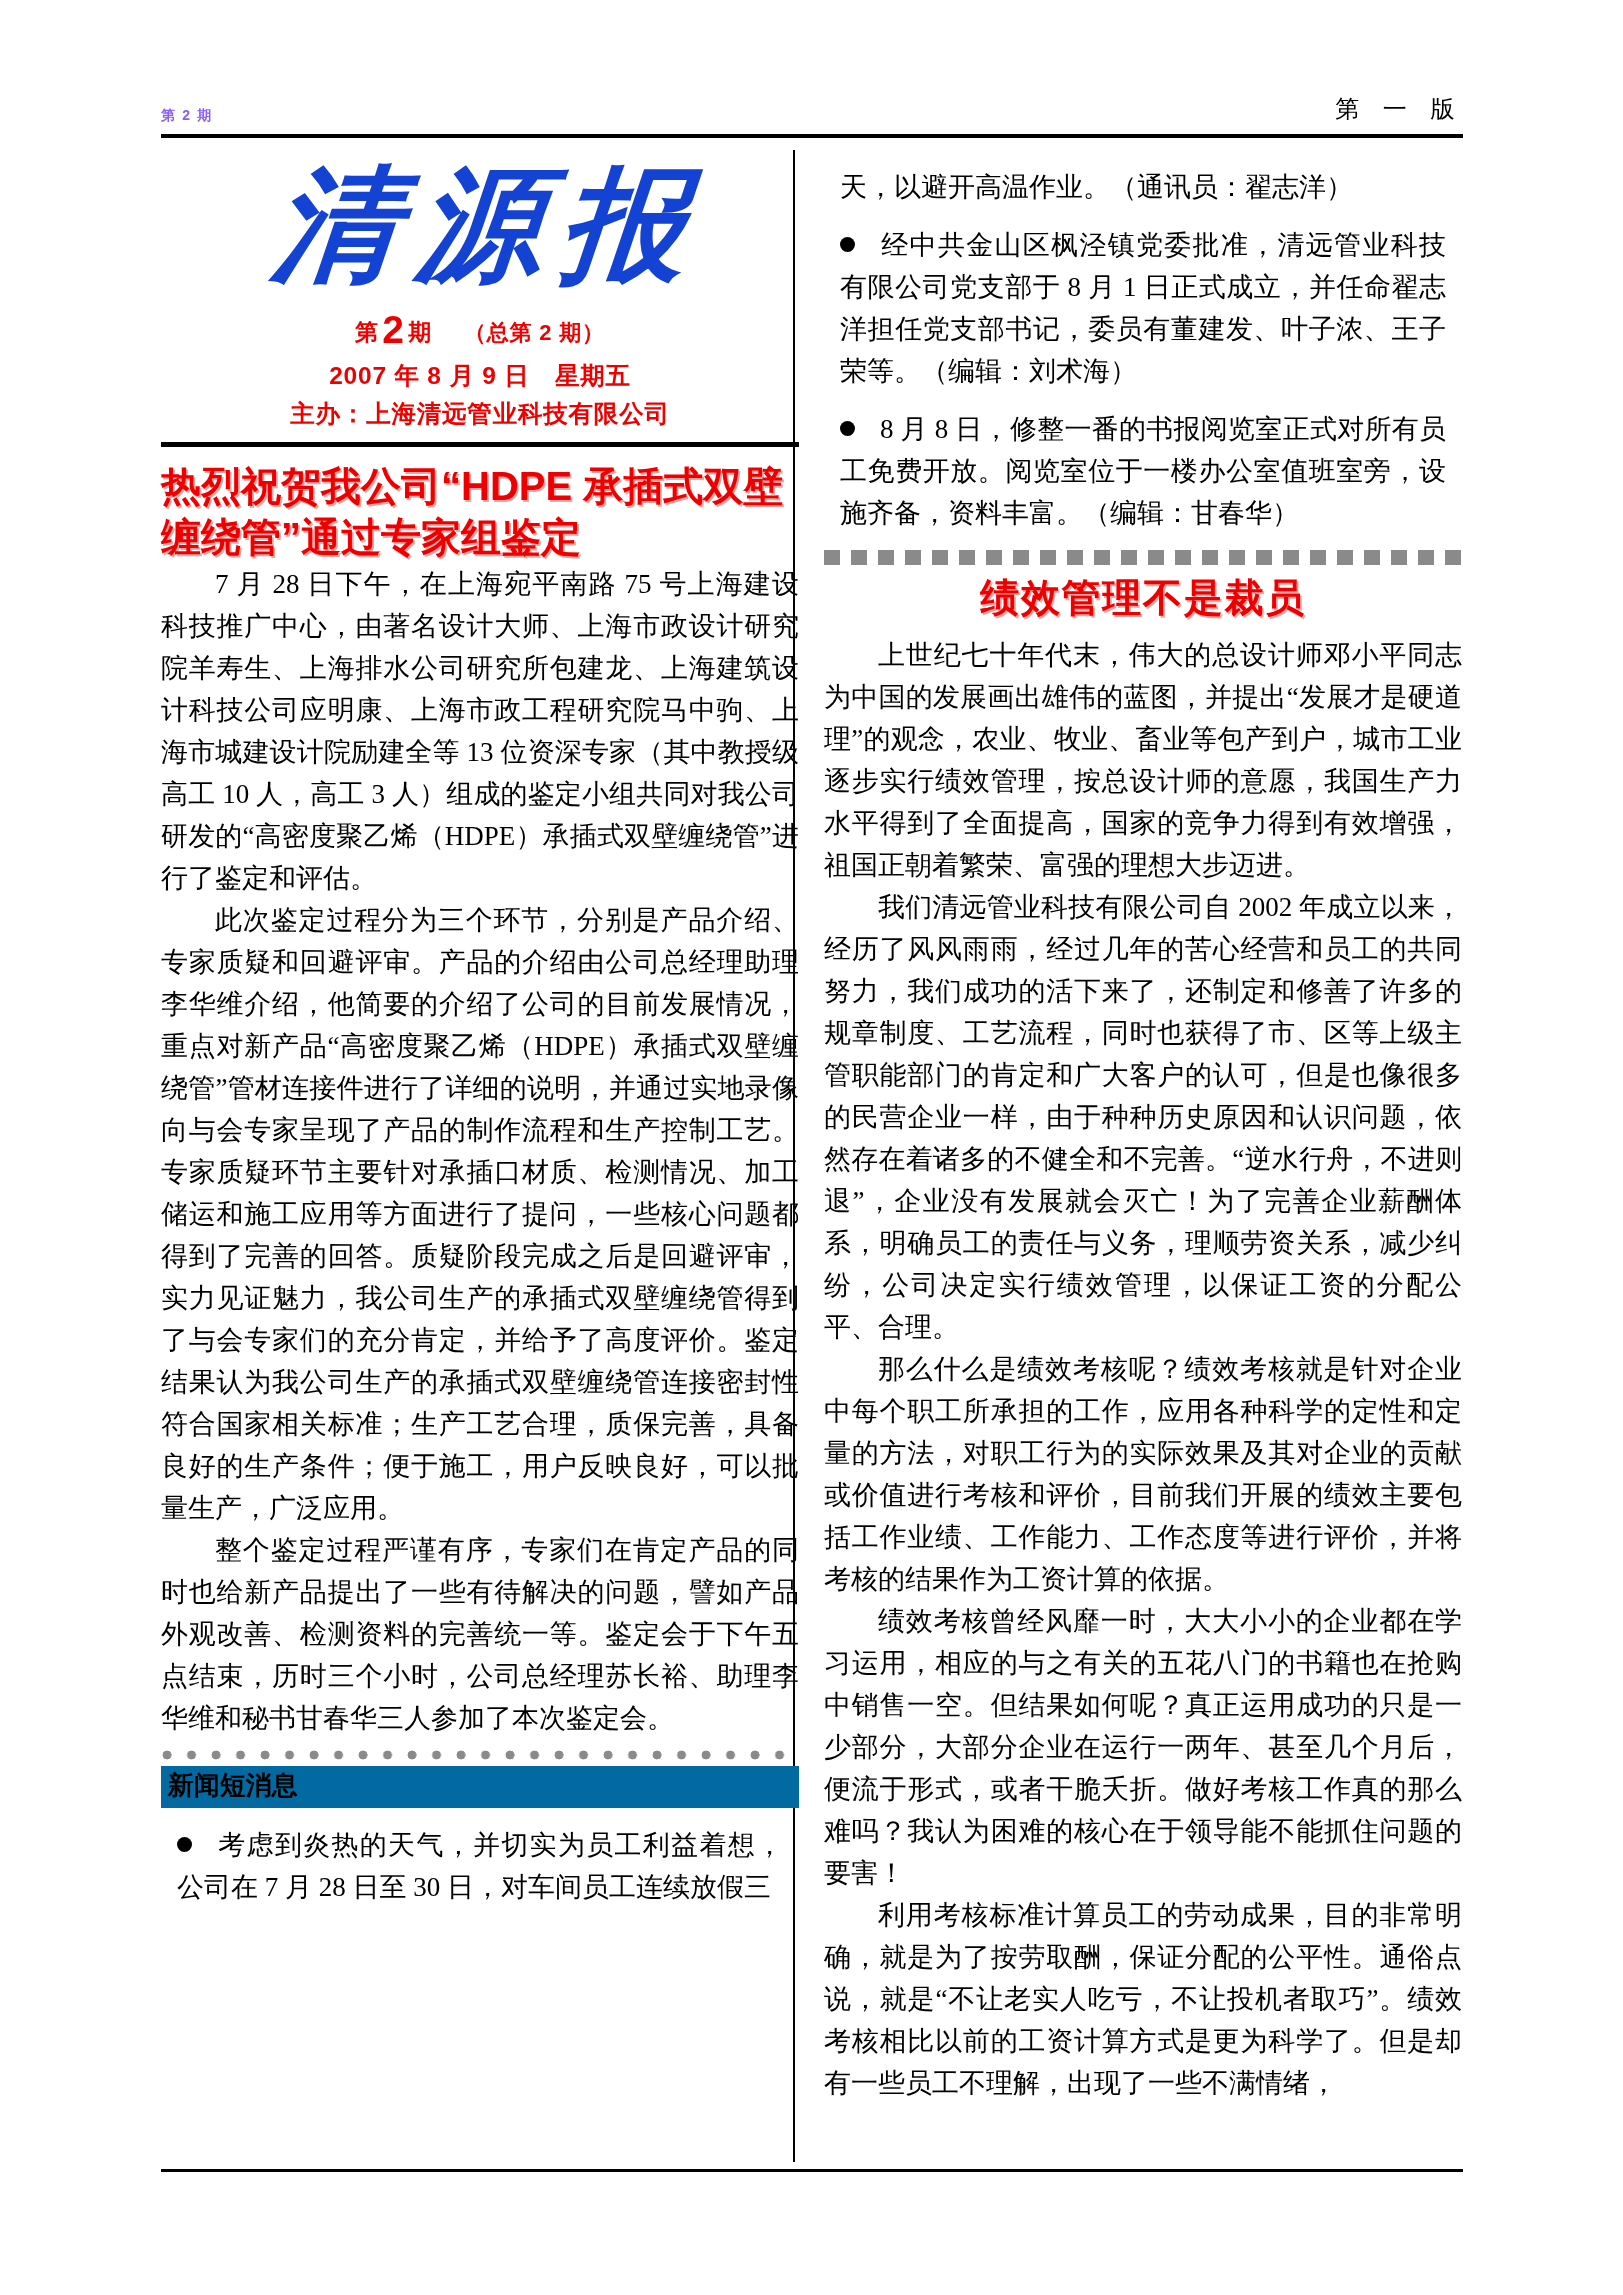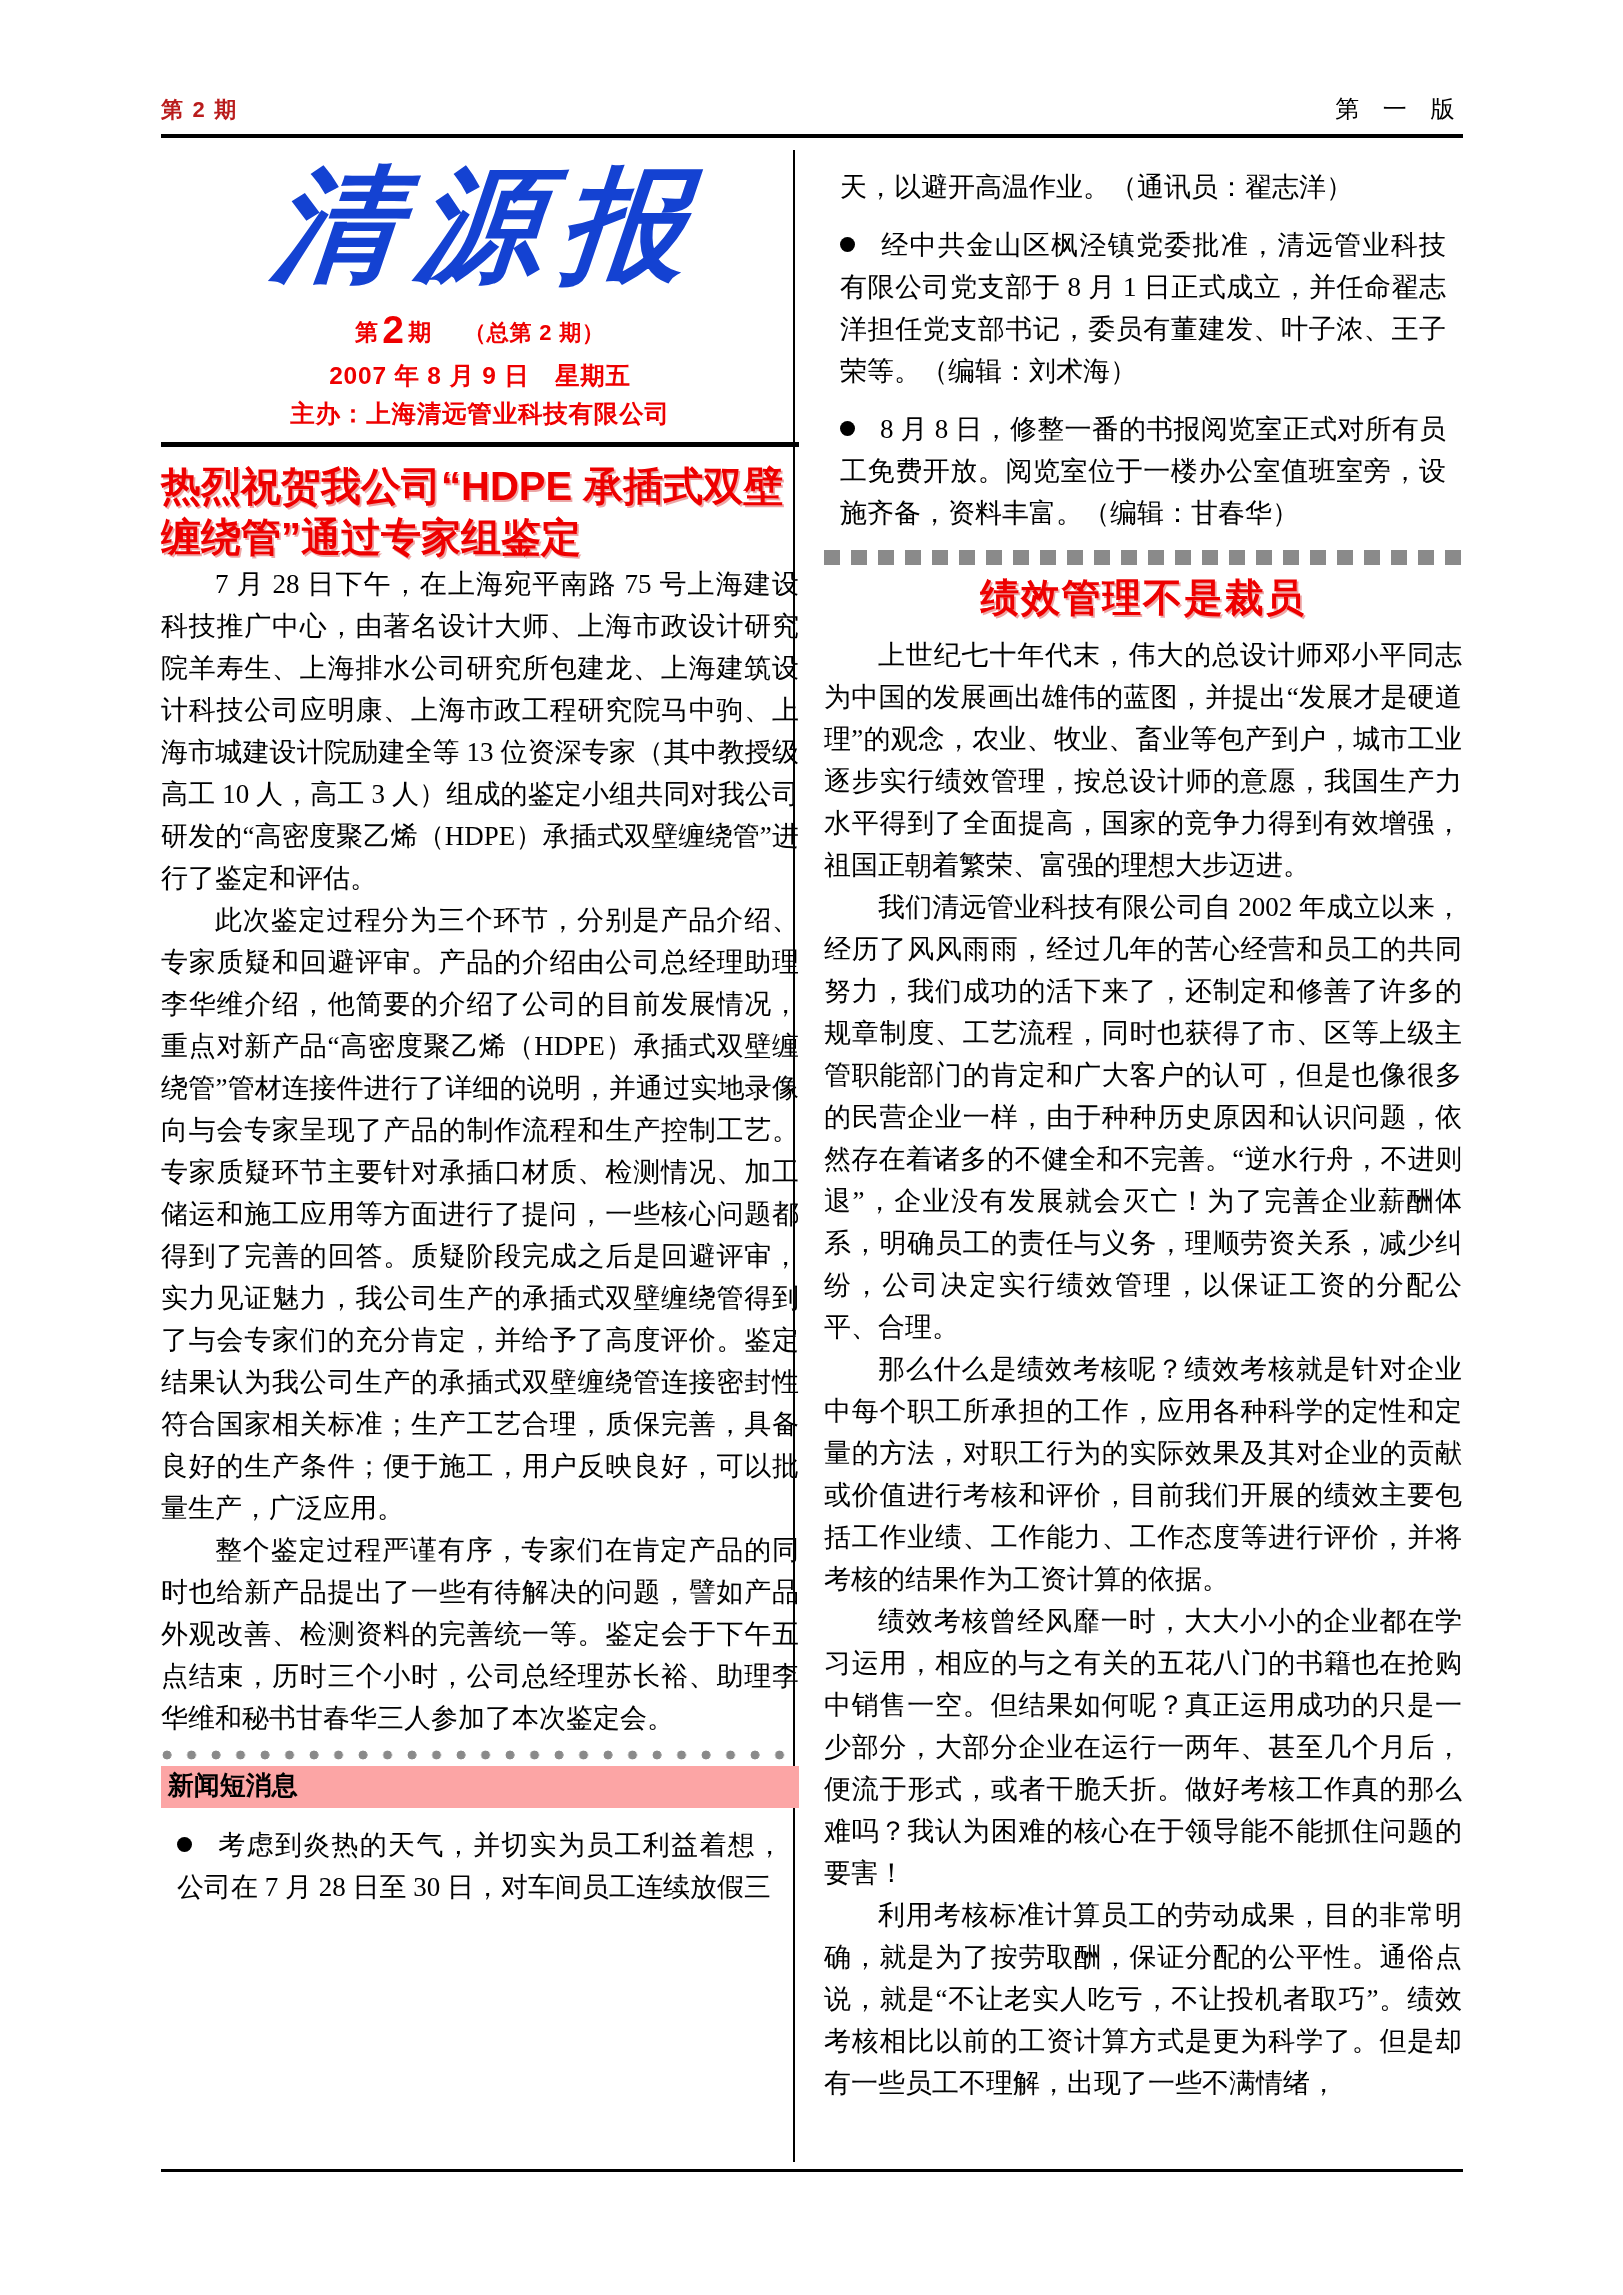--- a/index.html
+++ b/index.html
@@ -18,24 +18,24 @@
     padding:0;
   }
 
   
   .runhead{
     position:absolute;
     left:161px; top:93px; width:1302px;
     display:flex;align-items:flex-end;justify-content:space-between;
   }
   .runhead .issue{
-    color:#b91c1c;
-    font-family:"Liberation Sans","DejaVu Sans",sans-serif;
-    font-weight:bold;
-    font-size:22px;
+    color:#8b5cf6;
+    font-family:"Liberation Sans","DejaVu Sans",sans-serif;
+    font-weight:bold;
+    font-size:14px;
     letter-spacing:1.7px;
   }
   .runhead .pageno{
     color:#000;
     font-size:24px;
     letter-spacing:8.5px;
     font-family:Liberation Sans, sans-serif;
   }
   .runrule{
     position:absolute;
@@ -171,21 +171,21 @@
   .sep-squares{
     margin:12px 0 10px 0;
     height:15px;
     background-image:linear-gradient(to right,#8a8a8a 0 16px, rgba(0,0,0,0) 16px 27px);
     background-size:27px 15px;
     background-repeat:repeat-x;
   }
 
   
   .sectionbar{
-    background:#fca5a5;
+    background:#0369a1;
     font-family:"Liberation Sans","DejaVu Sans",sans-serif;
     font-weight:bold;
     font-size:26px;
     padding:5px 6.8px 6.8px 6.8px;
     line-height:1.15;
     margin-bottom:6.8px;
   }
 
   
   .headline2{

